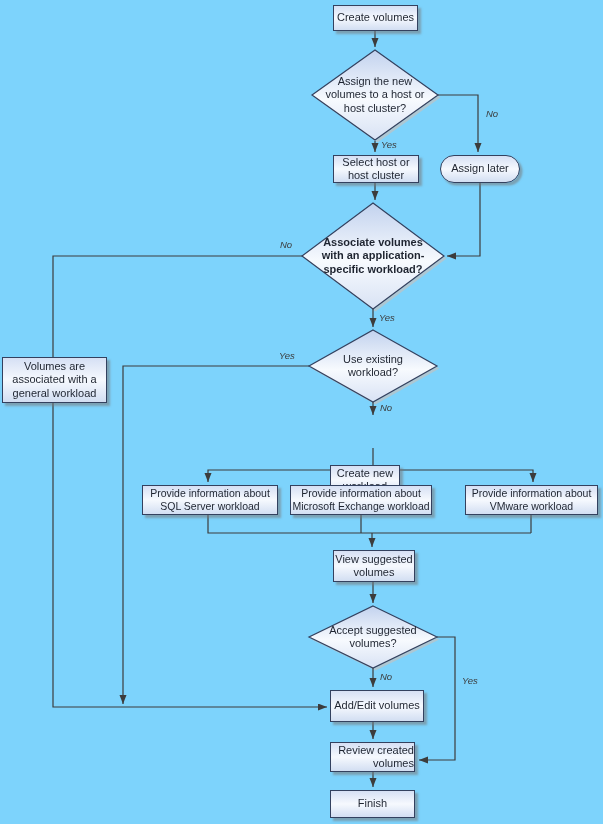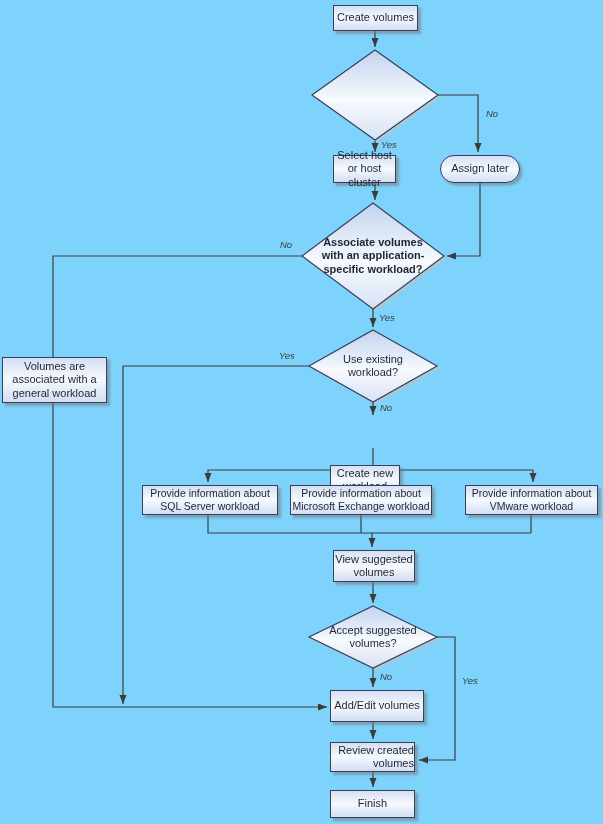--- a/index.html
+++ b/index.html
@@ -74,21 +74,21 @@
     <polyline points="373,772 373,787" marker-end="url(#arrow)"></polyline>
 
     <polygon class="diamond" points="375,50 438,95 375,140 312,95"></polygon>
     <polygon class="diamond" points="373,203 444,256 373,309 302,256"></polygon>
     <polygon class="diamond" points="373,330 437,366 373,402 309,366"></polygon>
     <polygon class="diamond" points="373,606 437,637 373,668 309,637"></polygon>
   </svg>
 
   <div class="node" style="left:333px;top:5px;width:85px;height:26px;">Create volumes</div>
 
-  <div class="node" style="left:333px;top:155px;width:63px;height:28px;">Select host or host cluster</div>
+  <div class="node" style="left:333px;top:155px;width:86px;height:28px;">Select host or host cluster</div>
 
   <div class="node" style="left:440px;top:155px;width:80px;height:28px;border-radius:14px;">Assign later</div>
 
   <div class="node" style="left:2px;top:357px;width:105px;height:46px;">Volumes are associated with a general workload</div>
 
   <div class="node" style="left:330px;top:418px;width:70px;height:30px;margin-top:47px;">Create new workload</div>
 
   <div class="node small" style="left:142px;top:485px;width:136px;height:30px;">Provide information about SQL Server workload</div>
 
   <div class="node small" style="left:290px;top:485px;width:142px;height:30px;">Provide information about Microsoft Exchange workload</div>
@@ -96,20 +96,21 @@
   <div class="node small" style="left:465px;top:485px;width:133px;height:30px;">Provide information about VMware workload</div>
 
   <div class="node" style="left:333px;top:550px;width:82px;height:32px;">View suggested volumes</div>
 
   <div class="node" style="left:330px;top:690px;width:94px;height:32px;">Add/Edit volumes</div>
 
   <div class="node" style="left:330px;top:742px;width:85px;height:30px;text-align:right;">Review created volumes</div>
 
   <div class="node" style="left:330px;top:790px;width:85px;height:28px;">Finish</div>
 
+  <div class="dtext" style="left:320px;top:68px;width:110px;height:54px;">Assign the new volumes to a host or host cluster?</div>
 
   <div class="dtext" style="left:314px;top:226px;width:118px;height:60px;font-weight:bold;">Associate volumes with an application-specific workload?</div>
 
   <div class="dtext" style="left:328px;top:350px;width:90px;height:32px;">Use existing workload?</div>
 
   <div class="dtext" style="left:318px;top:622px;width:110px;height:30px;">Accept suggested volumes?</div>
 
   <div class="elabel" style="left:381px;top:139px;">Yes</div>
   <div class="elabel" style="left:486px;top:108px;">No</div>
   <div class="elabel" style="left:280px;top:239px;">No</div>

